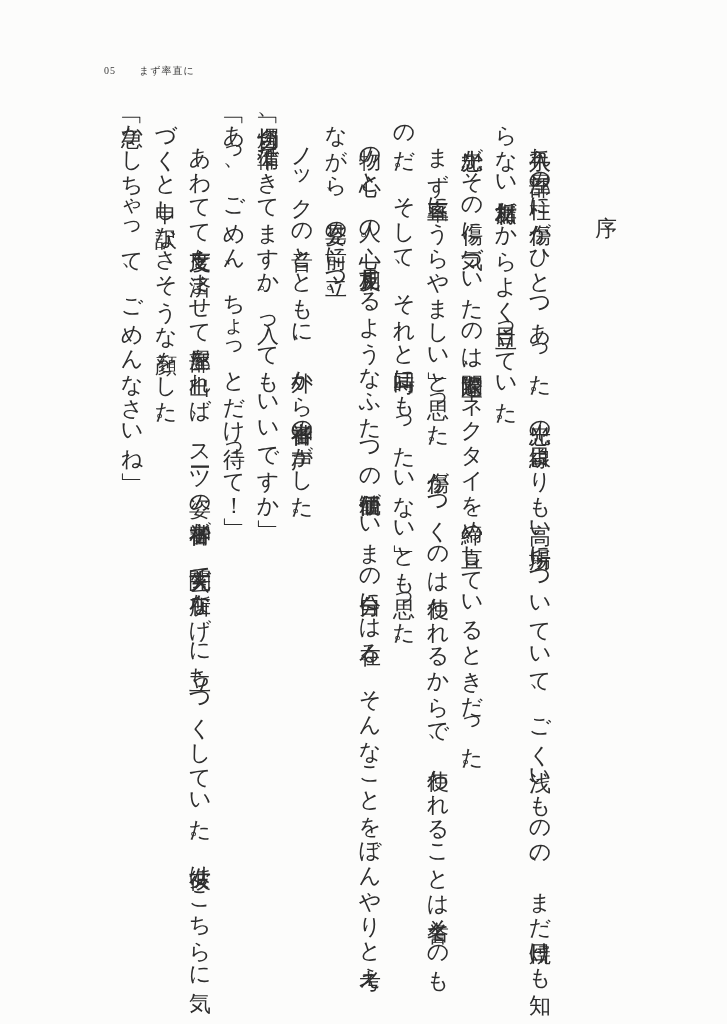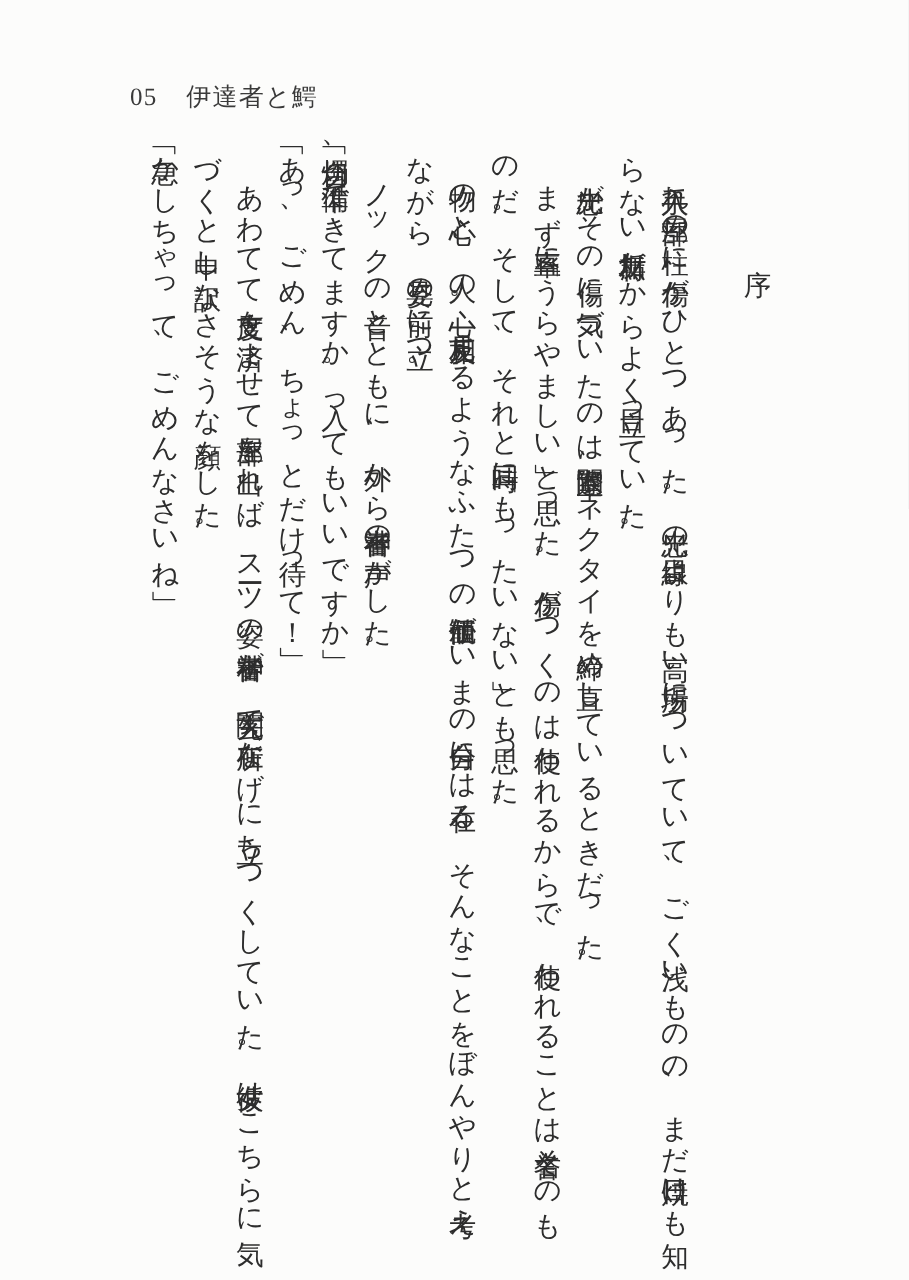--- a/index.html
+++ b/index.html
@@ -18,21 +18,21 @@
     overflow: hidden;
   }
   
   .page-header {
     position: absolute;
     top: 64px;
     left: 104px;
     display: flex;
     align-items: baseline;
     gap: 23px;
-    font-size: 20px;
+    font-size: 10px;
     letter-spacing: 1px;
     color: #3a3a3a;
   }
   
   .body-text {
     position: absolute;
     top: 110px;
     right: 104px;
     height: 882px;
     writing-mode: vertical-rl;
@@ -55,21 +55,21 @@
     text-indent: 1em;
   }
 </style>
 </head>
 <body>
 
 <div class="page">
 
   <header class="page-header">
     <span class="page-number">05</span>
-    <span class="running-title">伊達者と鰐</span>
+    <span class="running-title">まず率直に</span>
   </header>
 
   <main class="body-text">
     <p class="chapter">序</p>
 
     <p class="para indent">手入れ部屋の柱に傷がひとつあった。光忠の目線よりも高い場所についていて、ごく浅いものの、まだ日焼けも知らない無垢材だからよく目立っていた。</p>
     <p class="para indent">光忠がその傷に気づいたのは退室間際、ネクタイを締め直しているときだった。</p>
     <p class="para indent">まず率直に「うらやましい」と思った。傷がつくのは使われるからで、使われることは名誉そのものだ。そして、それと同時に「もったいない」とも思った。</p>
     <p class="para indent">物の心と、人の心。一見相反するようなふたつの価値観がいまの自分には在る。そんなことをぼんやりと考えながら、姿見の前に立つ。</p>
     <p class="para indent">ノックの音とともに、外から審神者の声がした。</p>

